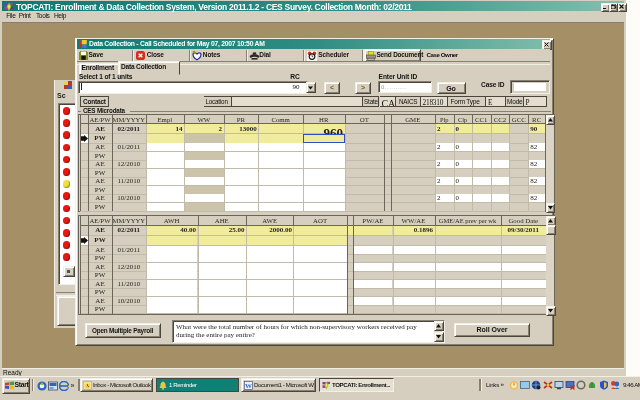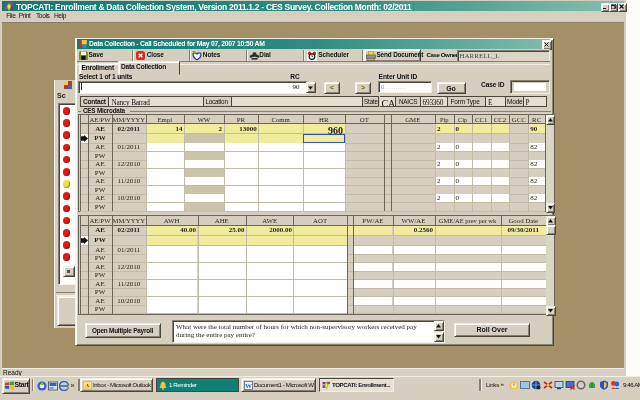--- a/index.html
+++ b/index.html
@@ -129,23 +129,20 @@
 <div style="left:363.5px;top:49.0px;width:55px;height:11px;background:#D6CFBF;border-top:1px solid #F2EFE7;border-left:1px solid #F2EFE7;border-bottom:1px solid #4A463C;border-right:1px solid #4A463C;box-shadow:inset 1px 1px 0 #fff, inset -1px -1px 0 #878072;"></div>
 <div style="position:absolute;left:365.5px;top:50.5px">
       <svg width="10" height="10">
         <rect x="2.4" y="0.3" width="5.2" height="4" fill="#E8E020" stroke="#888810" stroke-width="0.5"></rect>
         <rect x="0.6" y="4" width="8.8" height="3.2" fill="#9a968a" stroke="#44423a" stroke-width="0.6"></rect>
         <rect x="1.8" y="7.2" width="6.4" height="2" fill="#c8c4b6" stroke="#44423a" stroke-width="0.6"></rect>
       </svg>
     </div>
 <div style="position:absolute;white-space:nowrap;line-height:1;left:376.5px;top:52.0px;font-size:6.4px;font-weight:bold;color:#111;letter-spacing:-0.15px;">Send Document</div>
 <div style="position:absolute;white-space:nowrap;line-height:1;left:426.5px;top:52.0px;font-size:6.2px;font-weight:bold;color:#111;letter-spacing:-0.45px;">Case Owner</div>
-<div style="left:456.5px;top:49.5px;width:91px;height:10px;background:#DCD5C5;border-top:1px solid #878072;border-left:1px solid #878072;border-bottom:1px solid #F2EFE7;border-right:1px solid #F2EFE7;box-shadow:inset 1px 1px 0 #4A463C;">
-      <div style="position:absolute;left:2px;top:2px;font-size:7px;line-height:1;color:#444;font-family:'Liberation Serif',serif;">HARRELL_L</div>
-    </div>
 <div style="left:77px;top:60.5px;width:473px;height:2px;border-top:1px solid #878072;border-bottom:1px solid #F2EFE7;"></div>
 <div style="left:78.5px;top:62.5px;width:38px;height:10px;background:#D6CFBF;border-top:1px solid #F2EFE7;border-left:1px solid #F2EFE7;border-bottom:1px solid #4A463C;border-right:1px solid #4A463C;box-shadow:inset 1px 1px 0 #fff, inset -1px -1px 0 #878072;border-bottom:none;box-shadow:inset 1px 1px 0 #fff;"></div>
 <div style="position:absolute;white-space:nowrap;line-height:1;left:81.5px;top:64.8px;font-size:6.6px;font-weight:bold;color:#111;letter-spacing:-0.2px;">Enrollment</div>
 <div style="left:117.5px;top:60.5px;width:60px;height:12.5px;background:#D6CFBF;border-top:1px solid #F2EFE7;border-left:1px solid #F2EFE7;border-bottom:1px solid #4A463C;border-right:1px solid #4A463C;box-shadow:inset 1px 1px 0 #fff, inset -1px -1px 0 #878072;border-bottom:1px solid #D6CFBF;box-shadow:inset 1px 1px 0 #fff;"></div>
 <div style="position:absolute;white-space:nowrap;line-height:1;left:121px;top:63.5px;font-size:6.6px;font-weight:bold;color:#111;letter-spacing:-0.2px;">Data Collection</div>
 <div style="position:absolute;white-space:nowrap;line-height:1;left:79px;top:74.3px;font-size:6.6px;font-weight:bold;color:#111;letter-spacing:-0.15px;">Select  1 of 1 units</div>
 <div style="position:absolute;white-space:nowrap;line-height:1;left:290.3px;top:74.3px;font-size:6.6px;font-weight:bold;color:#111;">RC</div>
 <div style="position:absolute;white-space:nowrap;line-height:1;left:378.6px;top:74.3px;font-size:6.6px;font-weight:bold;color:#111;letter-spacing:-0.1px;">Enter Unit ID</div>
 <div style="left:78px;top:81px;width:228px;height:11px;background:#fff;border-top:1px solid #878072;border-left:1px solid #878072;border-bottom:1px solid #F2EFE7;border-right:1px solid #F2EFE7;box-shadow:inset 1px 1px 0 #4A463C;"></div>
 <div style="left:80.5px;top:83px;width:1px;height:7px;background:#222;"></div>
@@ -167,40 +164,37 @@
 <div style="left:436.5px;top:82px;width:27px;height:9.5px;background:#D6CFBF;border-top:1px solid #F2EFE7;border-left:1px solid #F2EFE7;border-bottom:1px solid #4A463C;border-right:1px solid #4A463C;box-shadow:inset 1px 1px 0 #fff, inset -1px -1px 0 #878072;">
       <div style="position:absolute;left:0;top:1.8px;width:100%;text-align:center;font-size:7px;font-weight:bold;color:#111;">Go</div>
     </div>
 <div style="position:absolute;white-space:nowrap;line-height:1;left:481px;top:81.8px;font-size:6.6px;font-weight:bold;color:#111;letter-spacing:-0.1px;">Case ID</div>
 <div style="left:510px;top:79.5px;width:38px;height:12.5px;background:#D6CFBF;border-top:1px solid #878072;border-left:1px solid #878072;border-bottom:1px solid #F2EFE7;border-right:1px solid #F2EFE7;box-shadow:inset 1px 1px 0 #4A463C;">
       <div style="position:absolute;left:2.5px;top:2px;width:32px;height:8px;background:#fff;"></div>
     </div>
 <div style="left:80px;top:96px;width:28.5px;height:11px;background:#D6CFBF;border:1px solid #4A463C;border-left-width:1px;box-sizing:border-box;overflow:hidden;">
       <div style="position:absolute;left:2px;top:2px;font-size:6.5px;line-height:1;font-family:'Liberation Sans',sans-serif;font-weight:bold;color:#111;white-space:nowrap;letter-spacing:-0.2px;">Contact</div>
     </div>
-<div style="left:108.5px;top:96px;width:95.0px;height:11px;background:#E4DECF;border:1px solid #4A463C;border-left-width:0;box-sizing:border-box;overflow:hidden;">
-      <div style="position:absolute;left:3px;top:2px;font-size:7.3px;line-height:1;font-family:'Liberation Serif',serif;font-weight:normal;color:#111;white-space:nowrap;letter-spacing:-0.2px;">Nancy Barrad</div>
-    </div>
 <div style="left:203.5px;top:96px;width:28.0px;height:11px;background:#D6CFBF;border:1px solid #4A463C;border-left-width:0;box-sizing:border-box;overflow:hidden;">
       <div style="position:absolute;left:2px;top:2px;font-size:6.3px;line-height:1;font-family:'Liberation Sans',sans-serif;font-weight:normal;color:#111;white-space:nowrap;letter-spacing:-0.2px;">Location</div>
     </div>
 <div style="left:231.5px;top:96px;width:131.10000000000002px;height:11px;background:#E4DECF;border:1px solid #4A463C;border-left-width:0;box-sizing:border-box;overflow:hidden;">
       <div style="position:absolute;left:2px;top:2px;font-size:6.5px;line-height:1;font-family:'Liberation Sans',sans-serif;font-weight:normal;color:#111;white-space:nowrap;letter-spacing:-0.2px;"></div>
     </div>
 <div style="left:362.6px;top:96px;width:16.899999999999977px;height:11px;background:#D6CFBF;border:1px solid #4A463C;border-left-width:0;box-sizing:border-box;overflow:hidden;">
       <div style="position:absolute;left:1.5px;top:2px;font-size:6.3px;line-height:1;font-family:'Liberation Sans',sans-serif;font-weight:normal;color:#111;white-space:nowrap;letter-spacing:-0.2px;">State</div>
     </div>
 <div style="left:379.5px;top:96px;width:16.5px;height:11px;background:#E4DECF;border:1px solid #4A463C;border-left-width:0;box-sizing:border-box;overflow:hidden;">
       <div style="position:absolute;left:2px;top:2px;font-size:10px;line-height:1;font-family:'Liberation Serif',serif;font-weight:normal;color:#111;white-space:nowrap;letter-spacing:-0.2px;">CA</div>
     </div>
 <div style="left:396px;top:96px;width:24.5px;height:11px;background:#D6CFBF;border:1px solid #4A463C;border-left-width:0;box-sizing:border-box;overflow:hidden;">
       <div style="position:absolute;left:3px;top:2px;font-size:6.3px;line-height:1;font-family:'Liberation Sans',sans-serif;font-weight:normal;color:#111;white-space:nowrap;letter-spacing:-0.2px;">NAICS</div>
     </div>
 <div style="left:420.5px;top:96px;width:27.0px;height:11px;background:#E4DECF;border:1px solid #4A463C;border-left-width:0;box-sizing:border-box;overflow:hidden;">
-      <div style="position:absolute;left:2px;top:2px;font-size:7.3px;line-height:1;font-family:'Liberation Serif',serif;font-weight:normal;color:#111;white-space:nowrap;letter-spacing:-0.2px;">693360</div>
+      <div style="position:absolute;left:2px;top:2px;font-size:7.3px;line-height:1;font-family:'Liberation Serif',serif;font-weight:normal;color:#111;white-space:nowrap;letter-spacing:-0.2px;">218310</div>
     </div>
 <div style="left:447.5px;top:96px;width:38.5px;height:11px;background:#D6CFBF;border:1px solid #4A463C;border-left-width:0;box-sizing:border-box;overflow:hidden;">
       <div style="position:absolute;left:3px;top:2px;font-size:6.5px;line-height:1;font-family:'Liberation Sans',sans-serif;font-weight:normal;color:#111;white-space:nowrap;letter-spacing:-0.2px;">Form Type</div>
     </div>
 <div style="left:486px;top:96px;width:19.5px;height:11px;background:#E4DECF;border:1px solid #4A463C;border-left-width:0;box-sizing:border-box;overflow:hidden;">
       <div style="position:absolute;left:2px;top:2px;font-size:7.3px;line-height:1;font-family:'Liberation Serif',serif;font-weight:normal;color:#111;white-space:nowrap;letter-spacing:-0.2px;">E</div>
     </div>
 <div style="left:505.5px;top:96px;width:18.0px;height:11px;background:#D6CFBF;border:1px solid #4A463C;border-left-width:0;box-sizing:border-box;overflow:hidden;">
       <div style="position:absolute;left:1.5px;top:2px;font-size:6.5px;line-height:1;font-family:'Liberation Sans',sans-serif;font-weight:normal;color:#111;white-space:nowrap;letter-spacing:-0.2px;">Mode</div>
     </div>
@@ -236,21 +230,21 @@
 <div style="left:453.5px;top:124.4px;width:18.19999999999999px;height:9.199999999999989px;background:#F0EC9C;"></div>
 <div style="left:471.7px;top:124.4px;width:19.0px;height:9.199999999999989px;background:#F0EC9C;"></div>
 <div style="left:490.7px;top:124.4px;width:18.600000000000023px;height:9.199999999999989px;background:#F0EC9C;"></div>
 <div style="left:528.3px;top:124.4px;width:16.700000000000045px;height:9.199999999999989px;background:#F0EC9C;"></div>
 <div style="left:79.5px;top:133.1px;width:465.5px;height:0.75px;background:#C3BBA9;"></div>
 <div style="position:absolute;left:88px;top:125.8px;width:24px;text-align:center;font-size:7px;line-height:1;font-family:'Liberation Serif',serif;font-weight:bold;color:#26231E;">AE</div>
 <div style="position:absolute;left:112px;top:125.8px;width:33.69999999999999px;text-align:center;font-size:7px;line-height:1;font-family:'Liberation Serif',serif;font-weight:bold;color:#26231E;">02/2011</div>
 <div style="position:absolute;left:145.7px;top:125.8px;width:36.80000000000001px;text-align:right;font-size:7px;line-height:1;font-family:'Liberation Serif',serif;font-weight:bold;color:#26231E;">14</div>
 <div style="position:absolute;left:184px;top:125.8px;width:38.099999999999994px;text-align:right;font-size:7px;line-height:1;font-family:'Liberation Serif',serif;font-weight:bold;color:#26231E;">2</div>
 <div style="position:absolute;left:223.6px;top:125.8px;width:33.20000000000002px;text-align:right;font-size:7px;line-height:1;font-family:'Liberation Serif',serif;font-weight:bold;color:#26231E;">13000</div>
-<div style="position:absolute;left:303px;top:125.8px;width:40.10000000000002px;text-align:right;font-size:10px;line-height:1;font-family:'Liberation Serif',serif;font-weight:bold;color:#26231E;">960</div>
+<div style="position:absolute;left:303px;top:125.8px;width:40.10000000000002px;text-align:right;font-size:13px;line-height:1;font-family:'Liberation Serif',serif;font-weight:bold;color:#26231E;">960</div>
 <div style="position:absolute;left:437px;top:125.8px;font-size:7px;line-height:1;font-family:'Liberation Serif',serif;font-weight:bold;color:#26231E;">2</div>
 <div style="position:absolute;left:455.5px;top:125.8px;font-size:7px;line-height:1;font-family:'Liberation Serif',serif;font-weight:bold;color:#26231E;">0</div>
 <div style="position:absolute;left:530.3px;top:125.8px;font-size:7px;line-height:1;font-family:'Liberation Serif',serif;font-weight:bold;color:#26231E;">90</div>
 <div style="left:79.5px;top:133.6px;width:8.5px;height:9.400000000000006px;background:#FBFAF4;"></div>
 <div style="left:145.7px;top:133.6px;width:38.30000000000001px;height:9.400000000000006px;background:#F0EC9C;"></div>
 <div style="left:184px;top:133.6px;width:39.599999999999994px;height:9.400000000000006px;background:#CCC3AB;"></div>
 <div style="left:223.6px;top:133.6px;width:34.70000000000002px;height:9.400000000000006px;background:#F0EC9C;"></div>
 <div style="left:258.3px;top:133.6px;width:44.69999999999999px;height:9.400000000000006px;background:#F0EC9C;"></div>
 <div style="left:303px;top:133.6px;width:41.60000000000002px;height:9.400000000000006px;background:#F0EC9C;"></div>
 <div style="left:79.5px;top:142.5px;width:465.5px;height:0.75px;background:#C3BBA9;"></div>
@@ -416,21 +410,21 @@
 <div style="left:353.4px;top:225.5px;width:39.10000000000002px;height:10.0px;background:#F0EC9C;"></div>
 <div style="left:392.5px;top:225.5px;width:42.0px;height:10.0px;background:#F0EC9C;"></div>
 <div style="left:434.5px;top:225.5px;width:66.0px;height:10.0px;background:#F0EC9C;"></div>
 <div style="left:500.5px;top:225.5px;width:45.5px;height:10.0px;background:#F0EC9C;"></div>
 <div style="left:79.5px;top:235.0px;width:466.5px;height:0.75px;background:#C3BBA9;"></div>
 <div style="position:absolute;left:88px;top:227.3px;width:24px;text-align:center;font-size:7px;line-height:1;font-family:'Liberation Serif',serif;font-weight:bold;color:#26231E;">AE</div>
 <div style="position:absolute;left:112px;top:227.3px;width:33.69999999999999px;text-align:center;font-size:7px;line-height:1;font-family:'Liberation Serif',serif;font-weight:bold;color:#26231E;">02/2011</div>
 <div style="position:absolute;left:145.7px;top:227.3px;width:50.30000000000001px;text-align:right;font-size:7px;line-height:1;font-family:'Liberation Serif',serif;font-weight:bold;color:#26231E;">40.00</div>
 <div style="position:absolute;left:197.5px;top:227.3px;width:47.0px;text-align:right;font-size:7px;line-height:1;font-family:'Liberation Serif',serif;font-weight:bold;color:#26231E;">25.00</div>
 <div style="position:absolute;left:246px;top:227.3px;width:45.89999999999998px;text-align:right;font-size:7px;line-height:1;font-family:'Liberation Serif',serif;font-weight:bold;color:#26231E;">2000.00</div>
-<div style="position:absolute;left:392.5px;top:227.3px;width:40.5px;text-align:right;font-size:7px;line-height:1;font-family:'Liberation Serif',serif;font-weight:bold;color:#26231E;">0.2560</div>
+<div style="position:absolute;left:392.5px;top:227.3px;width:40.5px;text-align:right;font-size:7px;line-height:1;font-family:'Liberation Serif',serif;font-weight:bold;color:#26231E;">0.1896</div>
 <div style="position:absolute;left:500.5px;top:227.3px;width:45.5px;text-align:center;font-size:7px;line-height:1;font-family:'Liberation Serif',serif;font-weight:bold;color:#26231E;">09/30/2011</div>
 <div style="left:79.5px;top:235.5px;width:8.5px;height:10.0px;background:#FBFAF4;"></div>
 <div style="left:145.7px;top:235.5px;width:51.80000000000001px;height:10.0px;background:#F0EC9C;"></div>
 <div style="left:197.5px;top:235.5px;width:48.5px;height:10.0px;background:#F0EC9C;"></div>
 <div style="left:246px;top:235.5px;width:47.39999999999998px;height:10.0px;background:#F0EC9C;"></div>
 <div style="left:293.4px;top:235.5px;width:53.400000000000034px;height:10.0px;background:#F0EC9C;"></div>
 <div style="left:79.5px;top:245.0px;width:466.5px;height:0.75px;background:#C3BBA9;"></div>
 <div style="position:absolute;left:88px;top:237.3px;width:24px;text-align:center;font-size:7px;line-height:1;font-family:'Liberation Serif',serif;font-weight:bold;color:#26231E;">PW</div>
 <svg style="position:absolute;left:80.0px;top:237.0px" width="8" height="7">
       <polygon points="0,1.2 4,1.2 4,0 8,3.5 4,7 4,5.8 0,5.8" fill="#111"></polygon>

